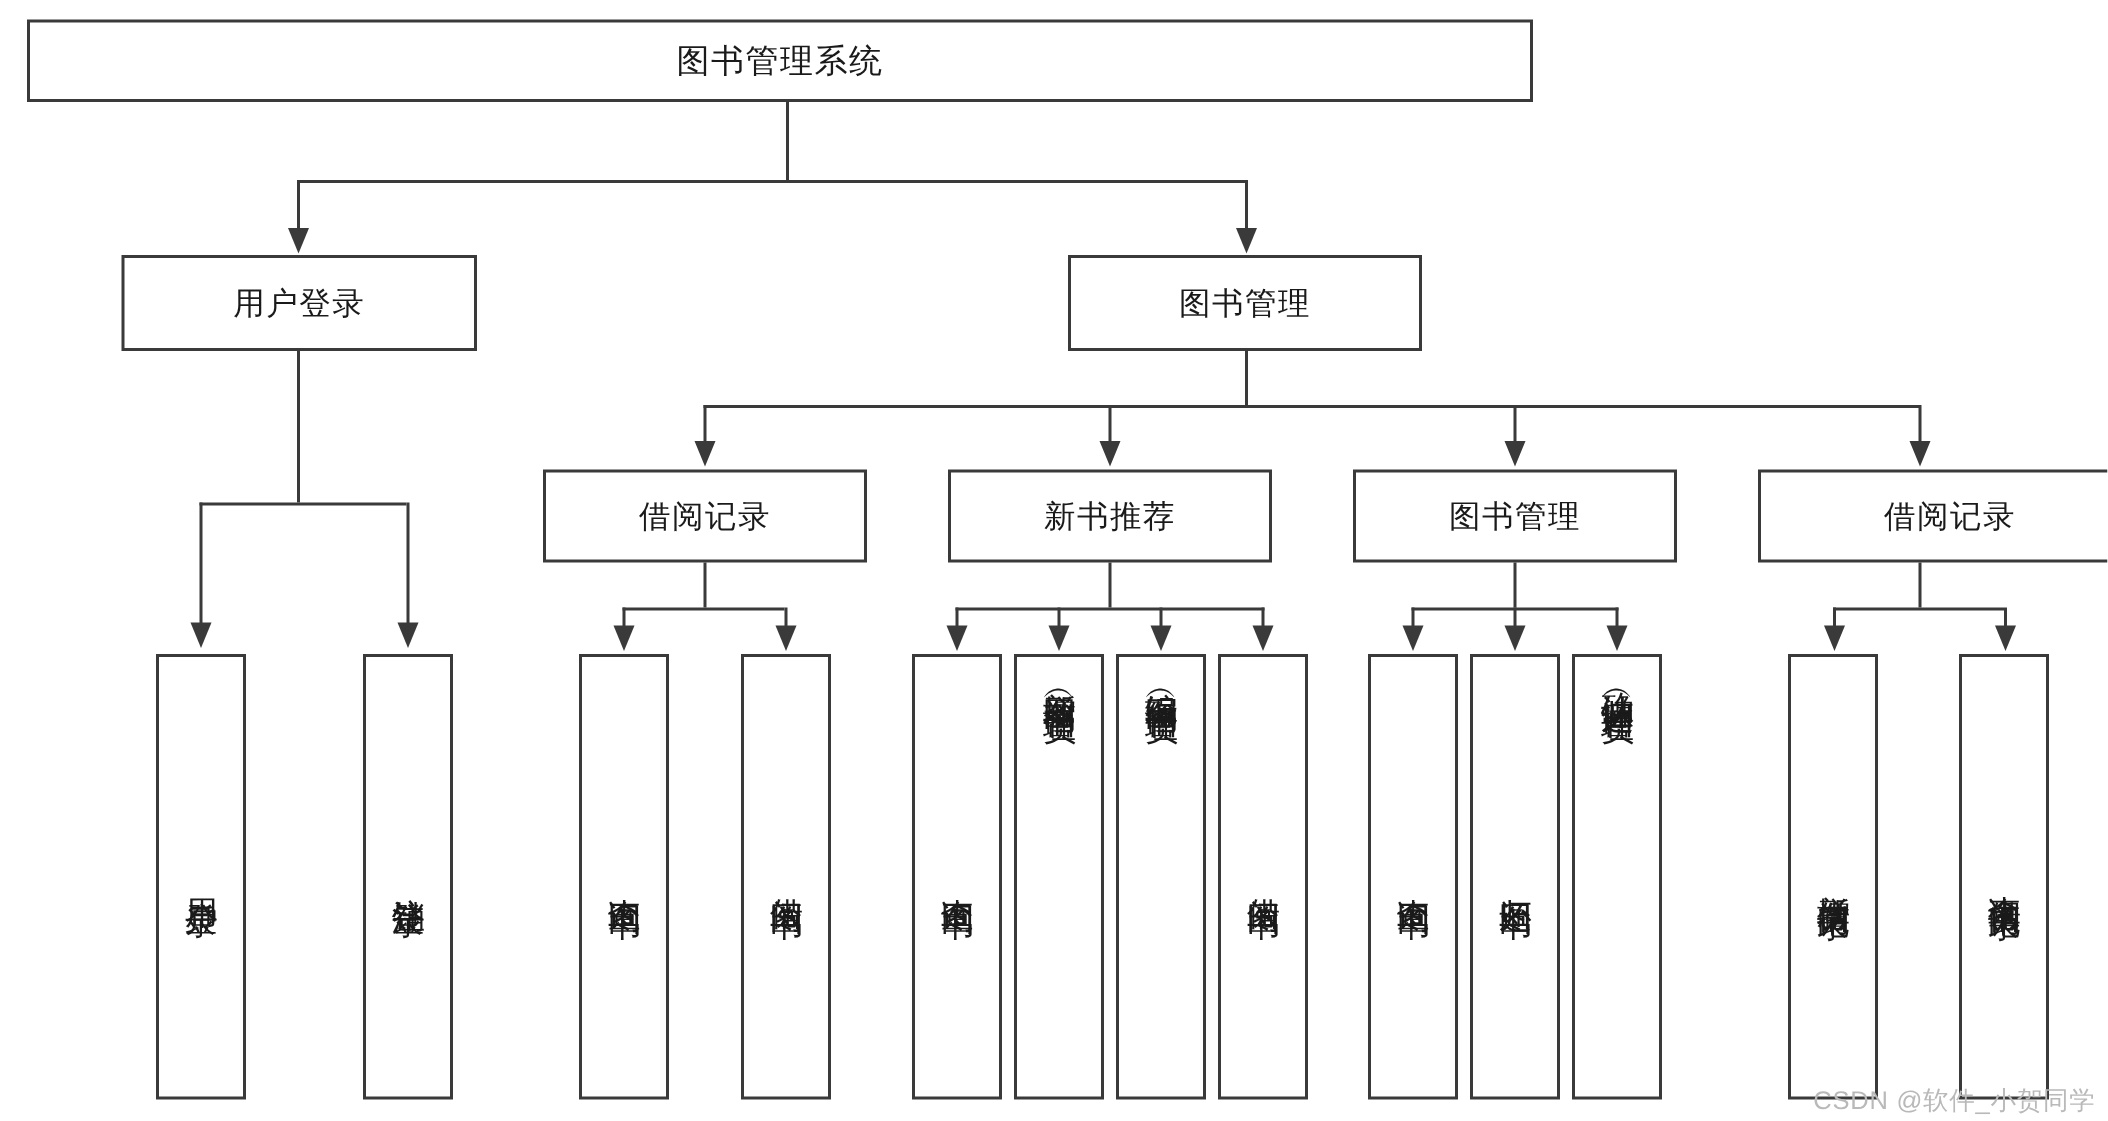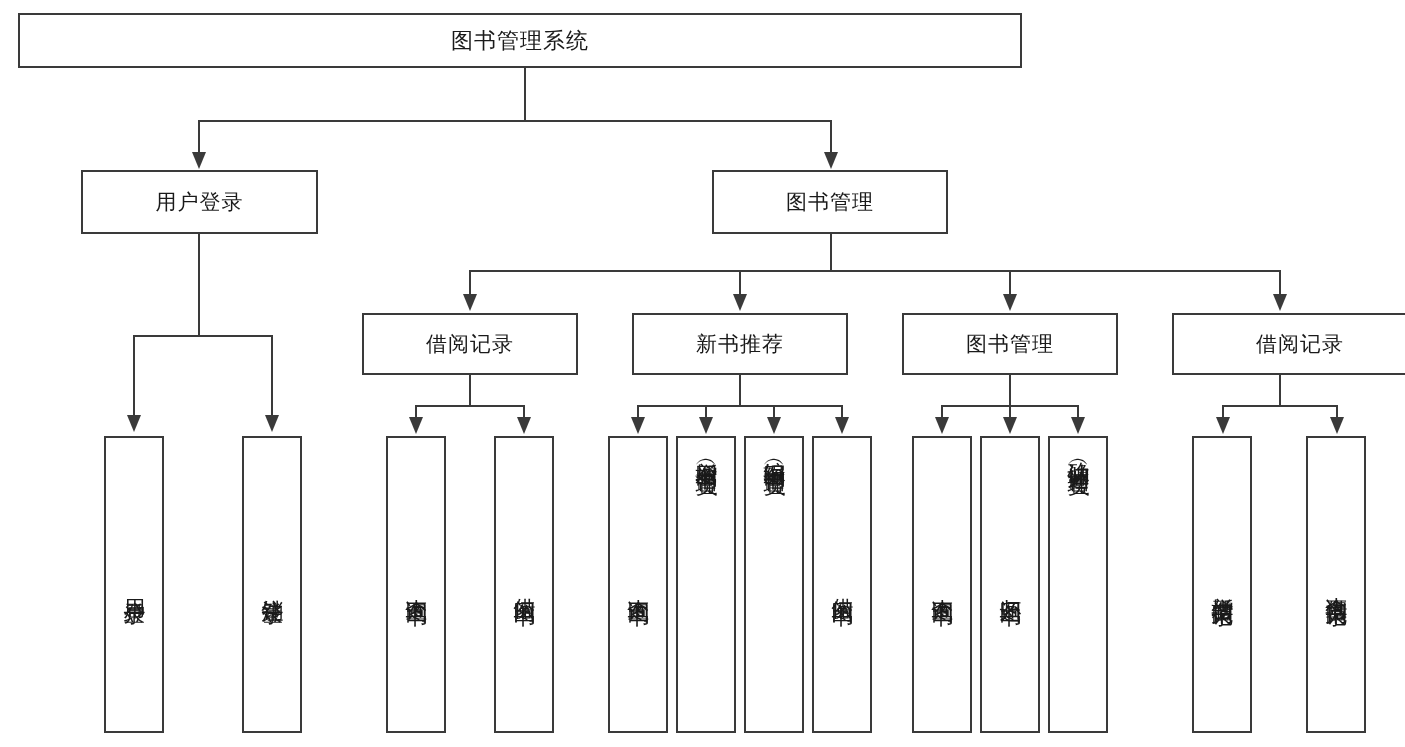--- a/index.html
+++ b/index.html
@@ -214,14 +214,15 @@
     <span class="vtext">确认归还（管理员）</span>
   </div>
 
   <div class="node vbox center" style="left:1192px; top:436px; width:60px; height:297px;">
     <span class="vtext">新增借阅记录</span>
   </div>
   <div class="node vbox center" style="left:1306px; top:436px; width:60px; height:297px;">
     <span class="vtext">查询借阅记录</span>
   </div>
 
+  <div id="watermark">CSDN @软件_小贺同学</div>
 
 </div>
 
 </body></html>

